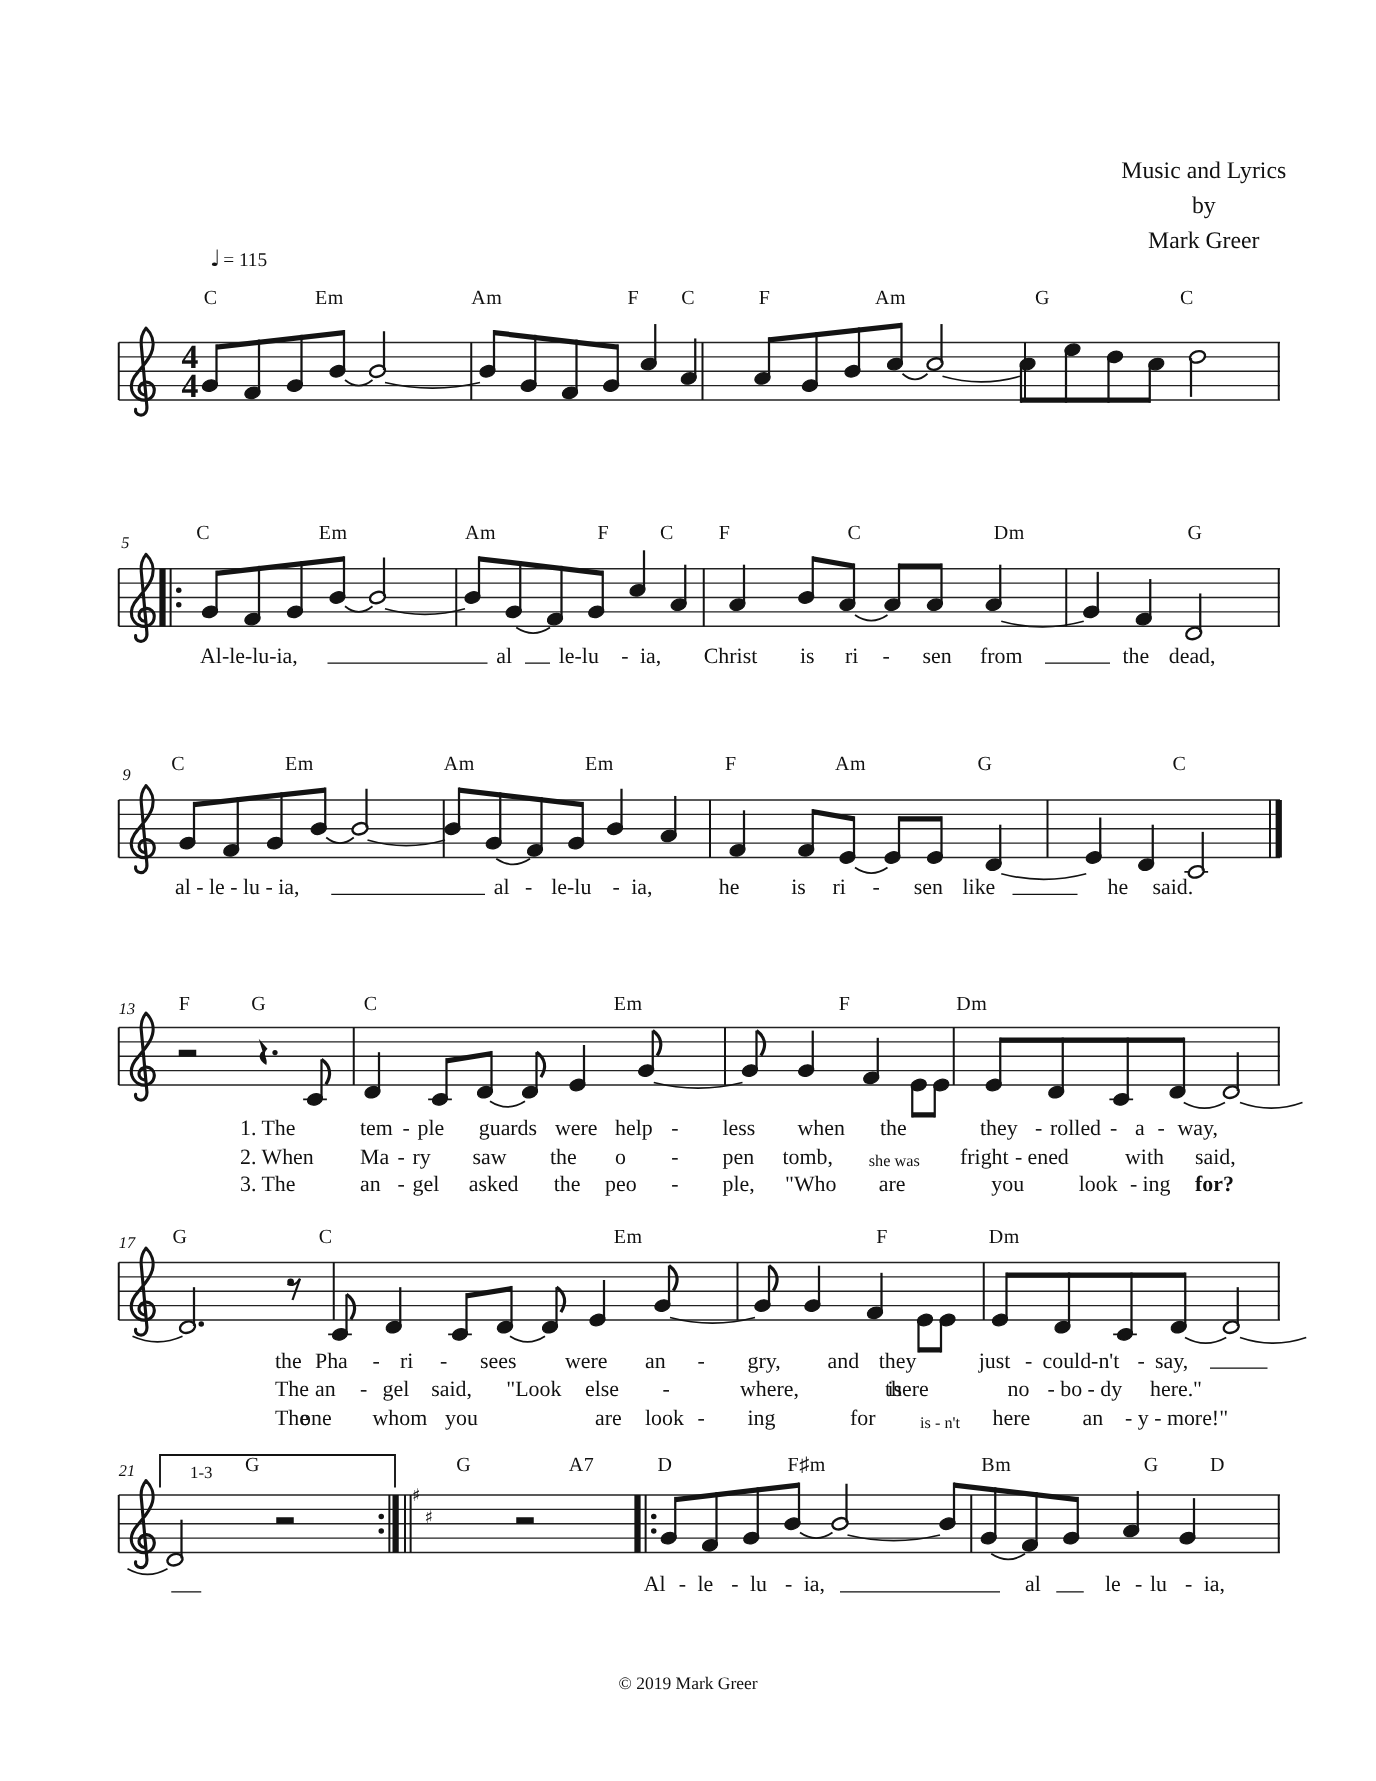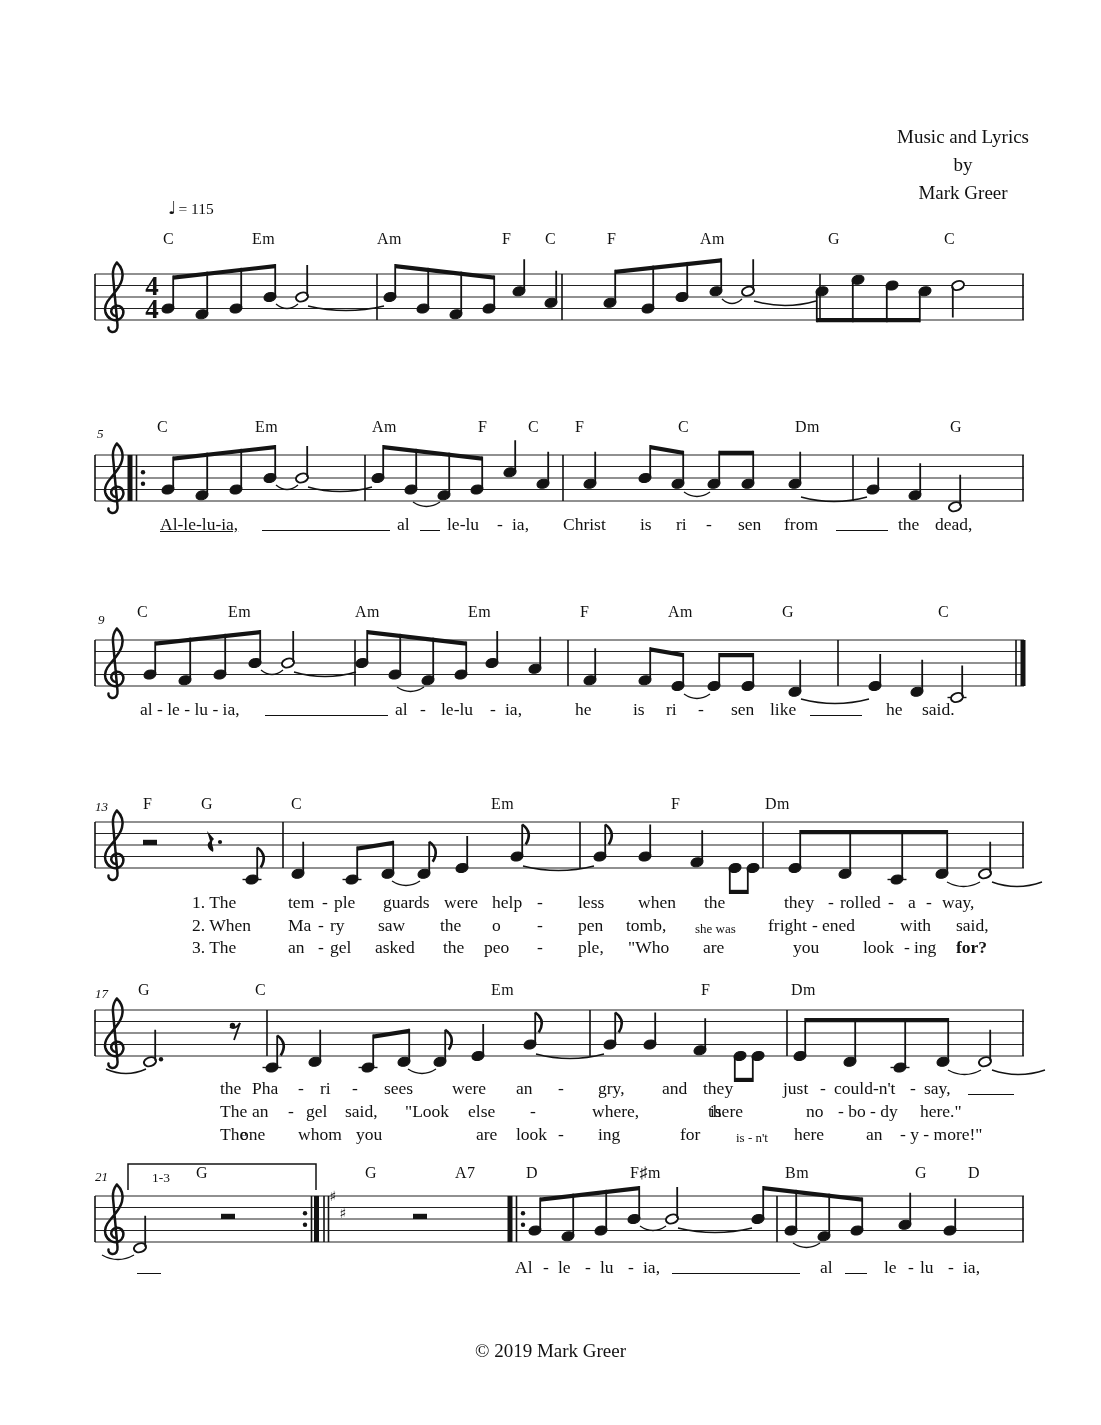--- a/index.html
+++ b/index.html
@@ -4,21 +4,21 @@
 <style>
   html,body{margin:0;padding:0;background:#e8e8e8;}
   #sheet{position:relative;width:1101px;height:1425px;background:#ffffff;
          font-family:"Liberation Serif", serif;color:#111;overflow:hidden;}
   #notation{position:absolute;left:0;top:0;}
   .abs{position:absolute;white-space:nowrap;}
   #title{left:0;right:0;top:94px;text-align:center;font-size:38px;letter-spacing:.5px;}
   #byline{right:72px;top:123px;text-align:center;font-size:19px;line-height:28px;}
   #tempo{left:168px;top:197px;font-size:15.5px;}
   #tempo .glyph{font-family:"DejaVu Sans",sans-serif;font-size:18px;margin-right:2px;}
-  #copyright{left:0;right:0;top:1340px;text-align:center;font-size:19px;}
+  #copyright{left:0;right:0;top:1340px;text-align:center;font-size:14px;}
   .chord{position:absolute;font-size:16px;letter-spacing:.5px;}
   .lyr{position:absolute;font-size:17.5px;line-height:19px;}
   .lyr.sm{font-size:13px;padding-top:3px;}
   .mnum{position:absolute;font-style:italic;font-size:13px;}
   .ext{position:absolute;border-bottom:1.5px solid #111;height:1px;}
   .volta-label{position:absolute;font-size:13.5px;}
   svg text.ts{font-family:"Liberation Serif",serif;font-weight:bold;font-size:27px;text-anchor:middle;}
   svg text.sh{font-family:"DejaVu Sans",sans-serif;font-size:14px;text-anchor:middle;}
 </style>
 </head>
@@ -647,21 +647,21 @@
       <div class="chord" style="left: 157px; top: 418px;">C</div>
       <div class="chord" style="left: 255px; top: 418px;">Em</div>
       <div class="chord" style="left: 372px; top: 418px;">Am</div>
       <div class="chord" style="left: 478px; top: 418px;">F</div>
       <div class="chord" style="left: 528px; top: 418px;">C</div>
       <div class="chord" style="left: 575px; top: 418px;">F</div>
       <div class="chord" style="left: 678px; top: 418px;">C</div>
       <div class="chord" style="left: 795px; top: 418px;">Dm</div>
       <div class="chord" style="left: 950px; top: 418px;">G</div>
       <div class="mnum" style="left: 97px; top: 426px;">5</div>
-      <div class="lyr" style="left: 160px; top: 515px; text-decoration: underline;">Al-le-lu-ia,</div>
+      <div class="lyr" style="left: 160px; top: 515px;">Al-le-lu-ia,</div>
       <div class="ext" style="left: 262px; top: 529px; width: 128px;"></div>
       <div class="lyr" style="left: 397px; top: 515px;">al</div>
       <div class="ext" style="left: 420px; top: 529px; width: 20px;"></div>
       <div class="lyr" style="left: 447px; top: 515px;">le-lu</div>
       <div class="lyr" style="left: 497px; top: 515px;">-</div>
       <div class="lyr" style="left: 512px; top: 515px;">ia,</div>
       <div class="lyr" style="left: 563px; top: 515px;">Christ</div>
       <div class="lyr" style="left: 640px; top: 515px;">is</div>
       <div class="lyr" style="left: 676px; top: 515px;">ri</div>
       <div class="lyr" style="left: 706px; top: 515px;">-</div>

